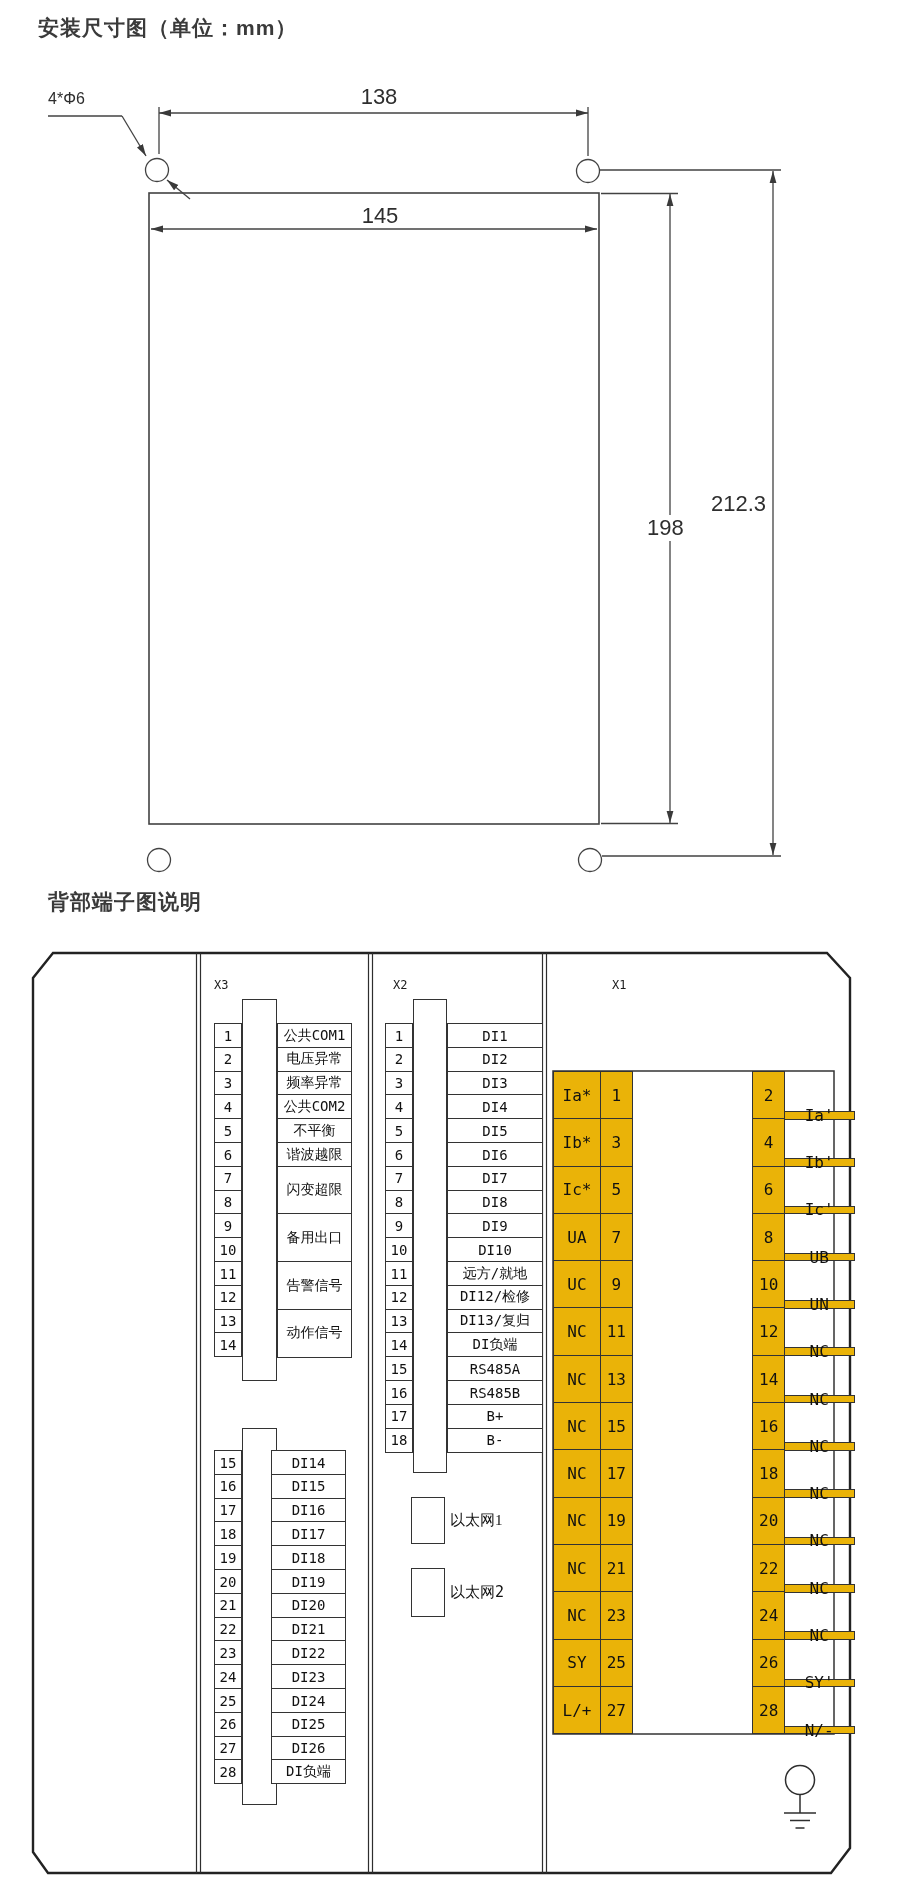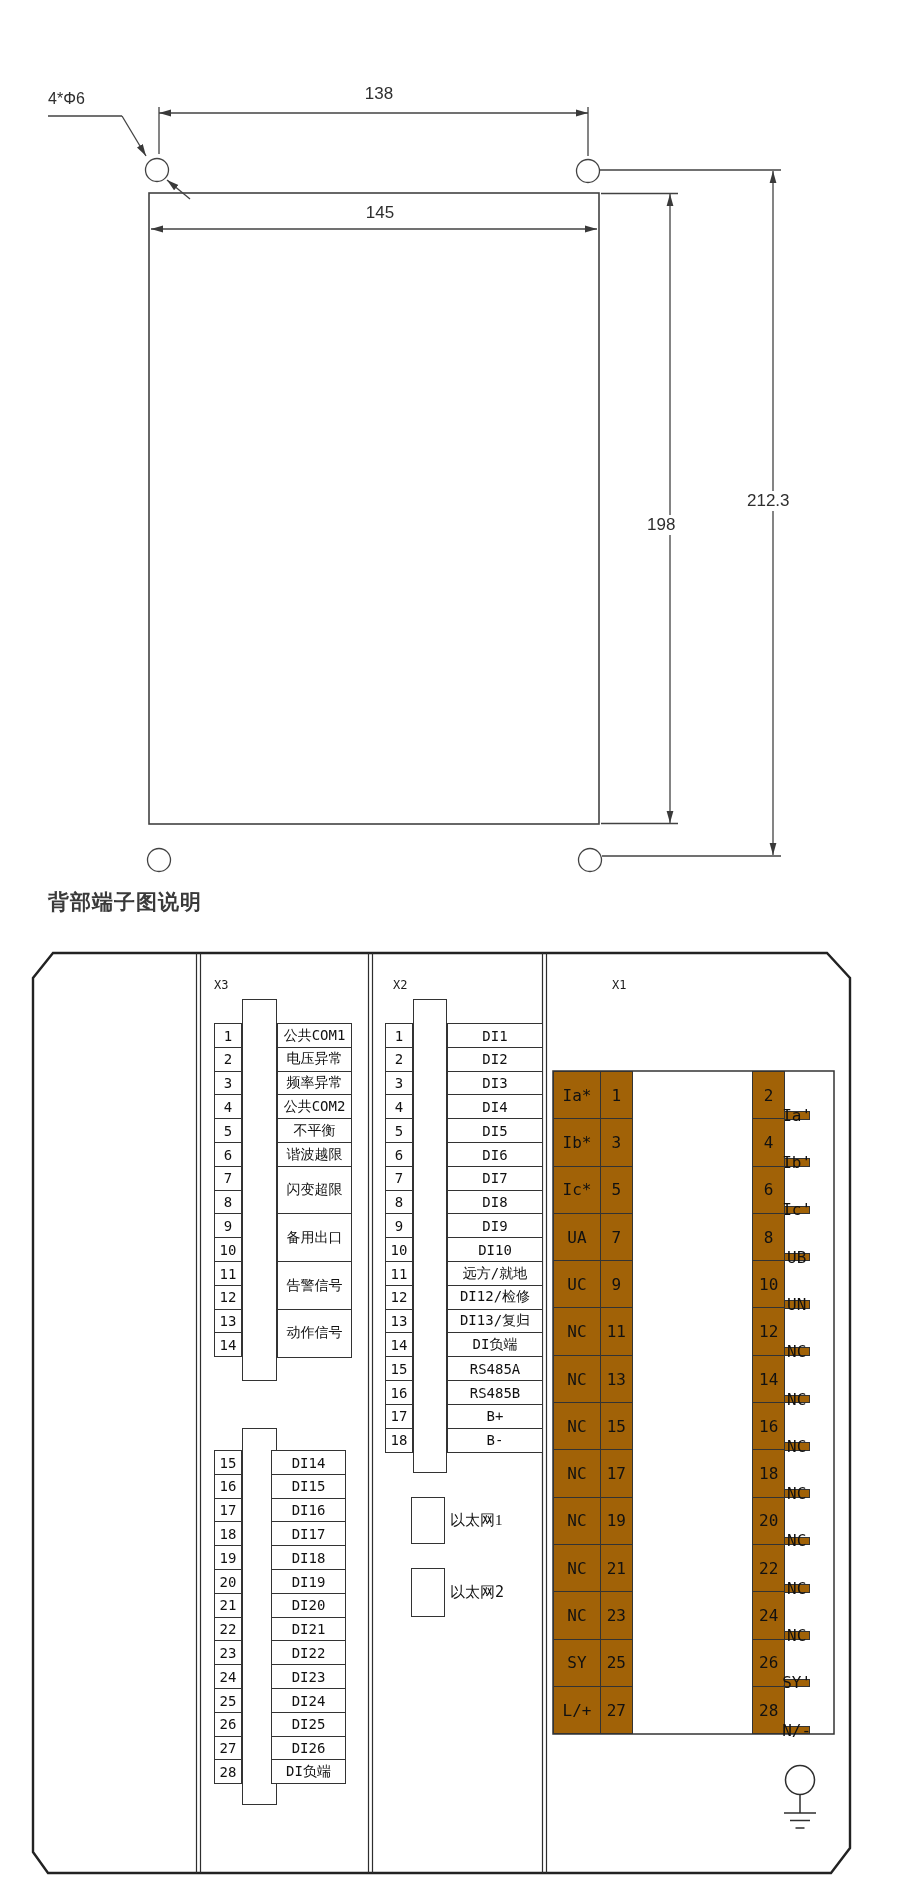--- a/index.html
+++ b/index.html
@@ -1,45 +1,45 @@
 <!DOCTYPE html>
 <html><head>
 <meta charset="utf-8">
 <style>
   html,body{margin:0;padding:0;background:#fff;}
   .canvas{position:relative;width:900px;height:1892px;background:#fff;overflow:hidden;
           font-family:"Liberation Sans","DejaVu Sans",sans-serif;color:#222;}
   svg.layer{position:absolute;left:0;top:0;}
   .title{position:absolute;font-size:21px;font-weight:bold;color:#3a3a3a;letter-spacing:1px;}
-  .dimlabel{position:absolute;font-size:17px;color:#2e2e2e;text-align:center;}
+  .dimlabel{position:absolute;font-size:22px;color:#2e2e2e;text-align:center;}
   .onwhite{background:#fff;padding:0 3px;}
   .hdr{position:absolute;font-family:"DejaVu Sans Mono","Liberation Mono",monospace;
        font-size:12px;color:#1b1b1b;}
   .bar{position:absolute;box-sizing:border-box;border:1.4px solid #333;background:#fff;}
   .cellcol{position:absolute;}
   .cell{box-sizing:border-box;height:25.1px;border:1.3px solid #333;background:#fff;
         display:flex;align-items:center;justify-content:center;
         font-family:"DejaVu Sans Mono","Liberation Mono",monospace;font-size:14px;color:#111;
         white-space:nowrap;overflow:hidden;}
   .cell + .cell{margin-top:-1.3px;}
   .dblhost{margin-top:-1.3px;}
   .dblhost .cell{height:49px;}
   .ethlabel{position:absolute;font-family:"DejaVu Sans Mono","Liberation Mono",monospace;
         font-size:15px;color:#111;display:flex;align-items:center;}
   .x1rows{position:absolute;left:553px;top:1071px;width:281px;}
   .x1row{position:relative;height:48.6px;}
   .x1row + .x1row{margin-top:-1.3px;}
-  .x1c{position:absolute;top:0;bottom:0;box-sizing:border-box;border:1.3px solid #333;background:#a16207;
+  .x1c{position:absolute;top:0;bottom:0;box-sizing:border-box;border:1.3px solid #333;background:#eab308;
        display:flex;align-items:center;justify-content:center;
        font-family:"DejaVu Sans Mono","Liberation Mono",monospace;font-size:16px;color:#111;
        white-space:nowrap;}
   .ll{left:0;width:48px;}
   .ln{left:46.7px;width:33.3px;}
   .rn{left:199px;width:33.3px;}
-  .rl{left:230.7px;width:26px;margin-top:40px;}
+  .rl{left:230.7px;width:71px;margin-top:40px;}
 </style>
 </head>
 <body>
 
 <div class="canvas">
 
   <svg class="layer" width="900" height="1892" viewBox="0 0 900 1892">
     <defs>
       <marker id="arw" viewBox="0 0 12 8" refX="12" refY="4" markerWidth="12" markerHeight="8" markerUnits="userSpaceOnUse" orient="auto-start-reverse">
         <path d="M0,0.6 L12,4 L0,7.4 z" fill="#3a3a3a"></path>
@@ -91,26 +91,27 @@
       <g stroke="#2e2e2e" stroke-width="1.5" fill="none">
         <circle cx="800" cy="1780" r="14.5"></circle>
         <line x1="800" y1="1794.5" x2="800" y2="1813"></line>
         <line x1="784" y1="1813" x2="816" y2="1813"></line>
         <line x1="790" y1="1820.5" x2="810" y2="1820.5"></line>
         <line x1="795.5" y1="1828" x2="804.5" y2="1828"></line>
       </g>
     </g>
   </svg>
 
+  <div class="title" style="left:38px;top:14px;">安装尺寸图（单位：mm）</div>
   <div class="title" style="left:48px;top:888px;">背部端子图说明</div>
 
   <div class="dimlabel" style="left:339px;top:84px;width:80px;">138</div>
   <div class="dimlabel" style="left:340px;top:203px;width:80px;">145</div>
   <div class="dimlabel onwhite" style="left:644px;top:515px;">198</div>
-  <div class="dimlabel onwhite" style="left:744px;top:491px;">212.3</div>
+  <div class="dimlabel onwhite" style="left:708px;top:491px;">212.3</div>
   <div class="dimlabel" style="left:48px;top:90px;font-size:16px;">4*Φ6</div>
 
   <div class="hdr" style="left:214px;top:978px;">X3</div>
   <div class="hdr" style="left:393px;top:978px;">X2</div>
   <div class="hdr" style="left:612px;top:978px;">X1</div>
 
   <div class="bar" style="left:242px;top:999px;width:35px;height:382px;"></div>
   <div class="cellcol" style="left:213.8px;top:1023px;width:28.2px;">
 
   <div class="cell">1</div>

